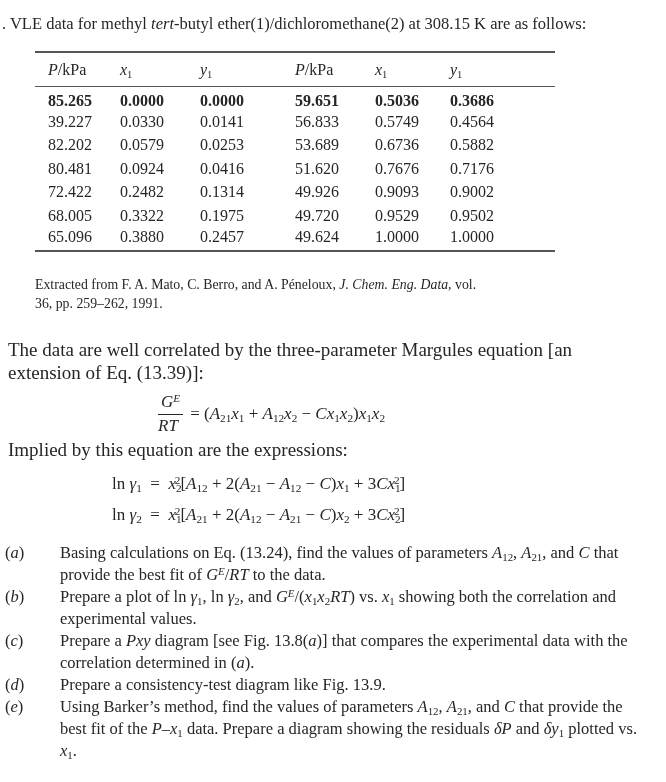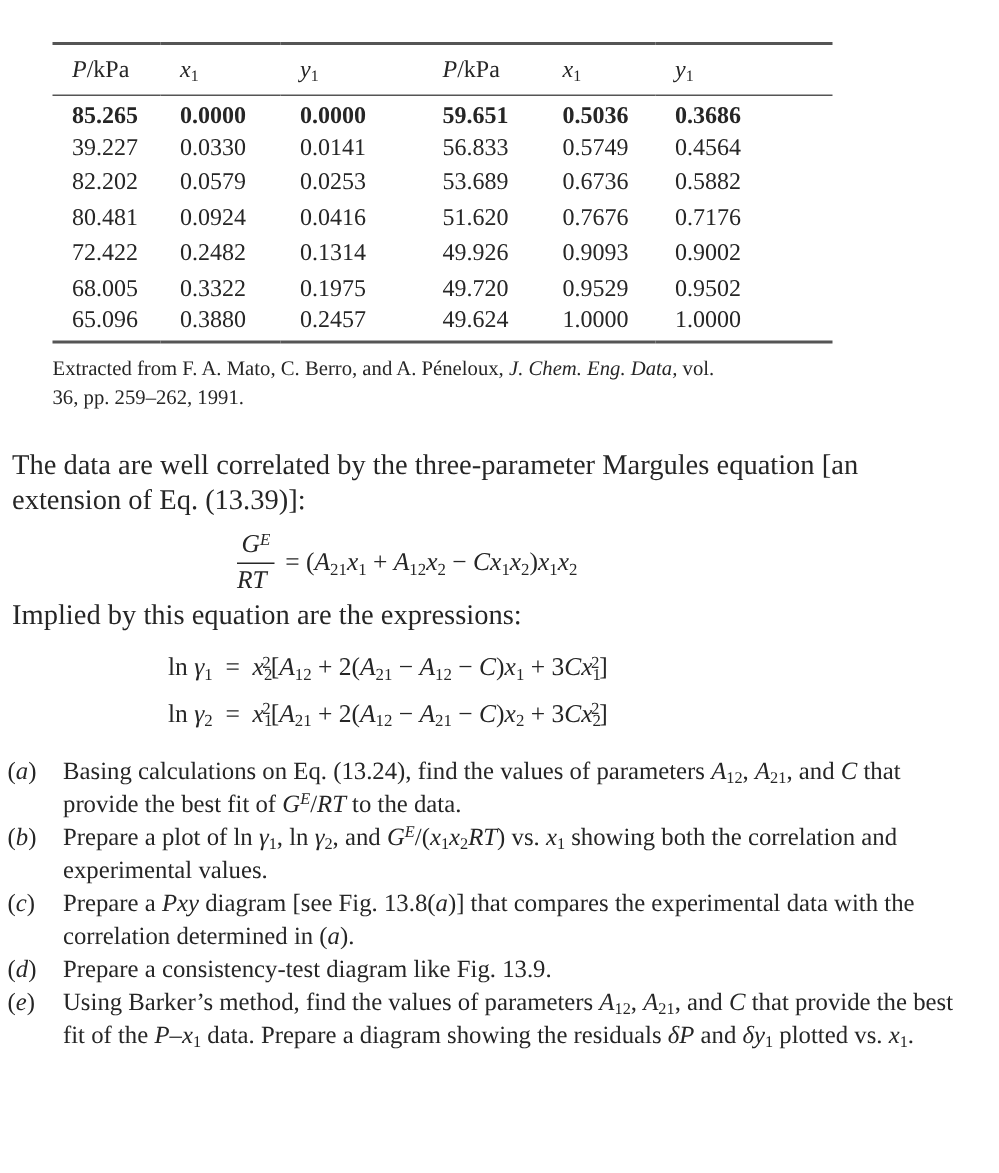--- a/index.html
+++ b/index.html
@@ -27,43 +27,44 @@
   }
   table.vle-table thead tr { border-bottom:1.5px solid #555; }
   table.vle-table th {
     font-weight:normal; text-align:left;
     padding:8px 0 7px 13px; font-size:16px;
   }
   table.vle-table td { text-align:left; padding:0 0 0 13px; height:23.5px; }
   table.vle-table tbody tr:first-child td { padding-top:4px;font-weight:bold; }
   table.vle-table tbody tr:last-child td { padding-bottom:4px; }
 
-  .source { margin:8px 0 0 27px; width:460px; font-size:13.8px; line-height:18.5px; }
+  .source { margin:24px 0 0 27px; width:460px; font-size:13.8px; line-height:18.5px; }
 
   .para { font-size:19px; line-height:23px; }
   .para1 { margin-top:25px; padding-right:12px; }
 
   .equation { margin:8px 0 2px 150px; display:flex; align-items:center; font-size:17px; }
   .frac { display:inline-flex; flex-direction:column; text-align:left; margin-right:7px; }
   .frac .num { border-bottom:1.4px solid #262626; padding:0 3px 2px; }
   .frac .den { padding-top:1px; }
 
   .eq-block { margin:7px 0 0 104px; font-size:17px; }
   .eq-line { line-height:31px; }
 
   .items { margin:12px 0 0 -3px; font-size:16.5px; }
   .item { display:flex; line-height:22px; }
   .item-label { flex:none; width:37px; }
-  .item-text { flex:1; padding-right:4px; }
+  .item-text { flex:1; padding-right:4px;margin-left:18px; }
 </style>
 </head>
 <body>
 
 <div class="page">
 
+  <div class="title">. VLE data for methyl <i>tert</i>-butyl ether(1)/dichloromethane(2) at 308.15 K are as follows:</div>
 
   <table class="vle-table">
     <colgroup>
       <col style="width:72px">
         <col style="width:80px">
         <col style="width:95px">
       <col style="width:80px">
         <col style="width:75px">
         <col style="width:118px">
     </colgroup>

